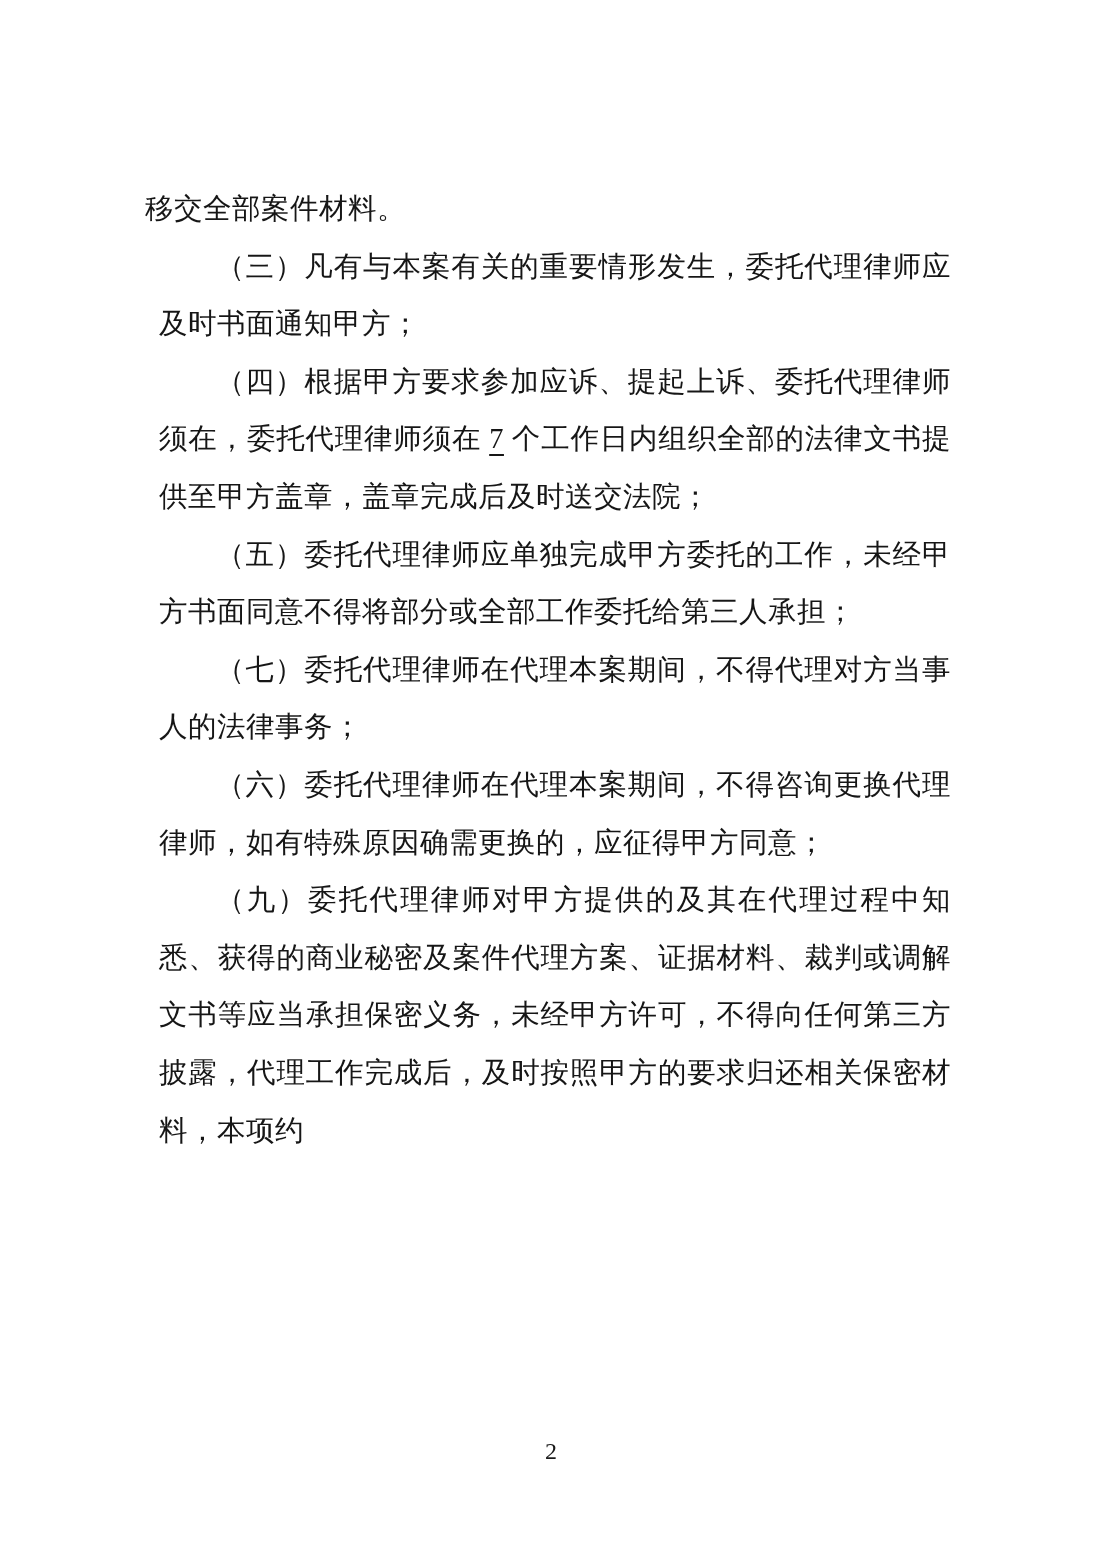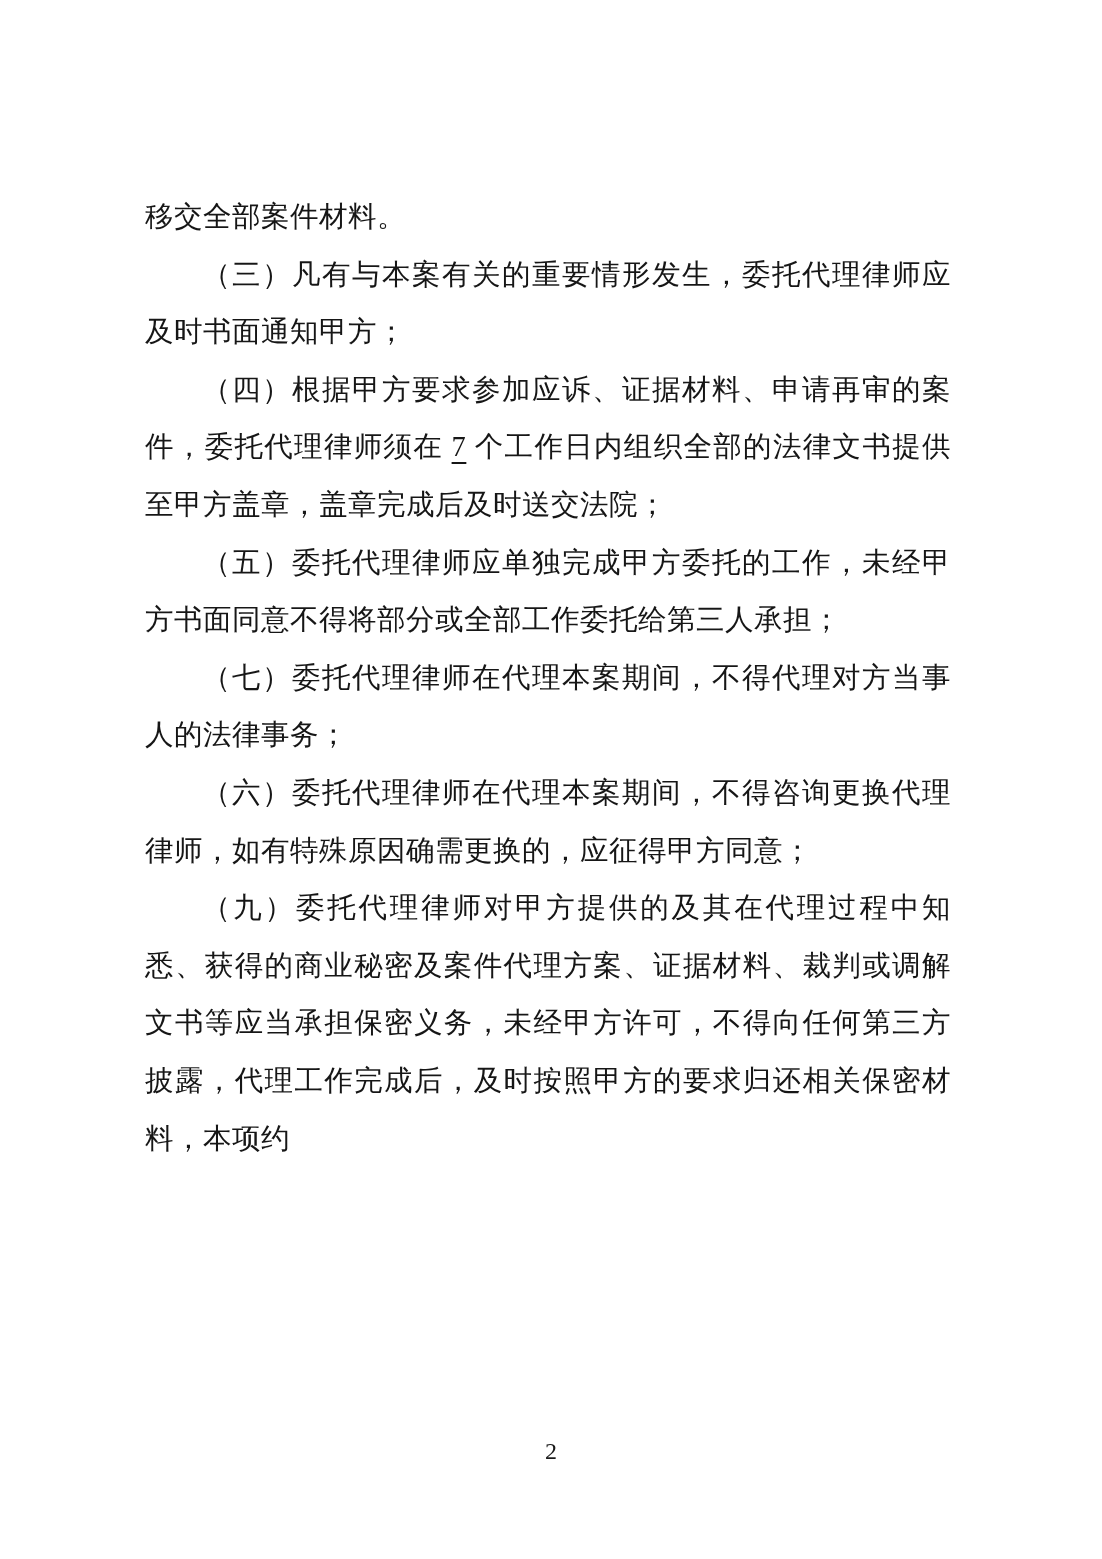--- a/index.html
+++ b/index.html
@@ -12,34 +12,35 @@
     width: 1102px;
     height: 1559px;
     background: #ffffff;
     overflow: hidden;
     font-family: "Liberation Serif", "DejaVu Serif", serif;
     color: #161616;
   }
   .content {
     position: absolute;
     left: 145px;
-    top: 188px;
+    top: 180px;
     width: 806px;
   }
   .para {
     margin: 0;
     font-size: 28.5px;
     line-height: 57.6px;
     letter-spacing: 0.5px;
     text-align: justify;
     text-justify: inter-character;
     word-break: break-all;
   }
   .para.indent {
     text-indent: 2em;
+    margin-left: 14px;
   }
   .blank {
     text-decoration: underline;
     text-decoration-thickness: 1.5px;
     text-underline-offset: 6px;
   }
   .footer {
     position: absolute;
     left: 0;
     right: 0;
@@ -52,21 +53,21 @@
     color: #1a1a1a;
   }
 </style>
 </head>
 <body>
 
 <div class="page">
   <div class="content">
       <p class="para"><span>移交全部案件材料。</span></p>
       <p class="para indent"><span>（三）凡有与本案有关的重要情形发生，委托代理律师应及时书面通知甲方；</span></p>
-      <p class="para indent"><span>（四）根据甲方要求参加应诉、证据材料、申请再审的案件，委托代理律师须在 </span><span class="blank">7</span><span> 个工作日内组织全部的法律文书提供至甲方盖章，盖章完成后及时送交法院；</span></p>
+      <p class="para indent"><span>（四）根据甲方要求参加应诉、提起上诉、委托代理律师须在，委托代理律师须在 </span><span class="blank">7</span><span> 个工作日内组织全部的法律文书提供至甲方盖章，盖章完成后及时送交法院；</span></p>
       <p class="para indent"><span>（五）委托代理律师应单独完成甲方委托的工作，未经甲方书面同意不得将部分或全部工作委托给第三人承担；</span></p>
       <p class="para indent"><span>（七）委托代理律师在代理本案期间，不得代理对方当事人的法律事务；</span></p>
       <p class="para indent"><span>（六）委托代理律师在代理本案期间，不得咨询更换代理律师，如有特殊原因确需更换的，应征得甲方同意；</span></p>
       <p class="para indent"><span>（九）委托代理律师对甲方提供的及其在代理过程中知悉、获得的商业秘密及案件代理方案、证据材料、裁判或调解文书等应当承担保密义务，未经甲方许可，不得向任何第三方披露，代理工作完成后，及时按照甲方的要求归还相关保密材料，本项约</span></p>
     </div>
   <div class="footer">
     <span class="pagenum">2</span>
   </div>
 </div>
 

